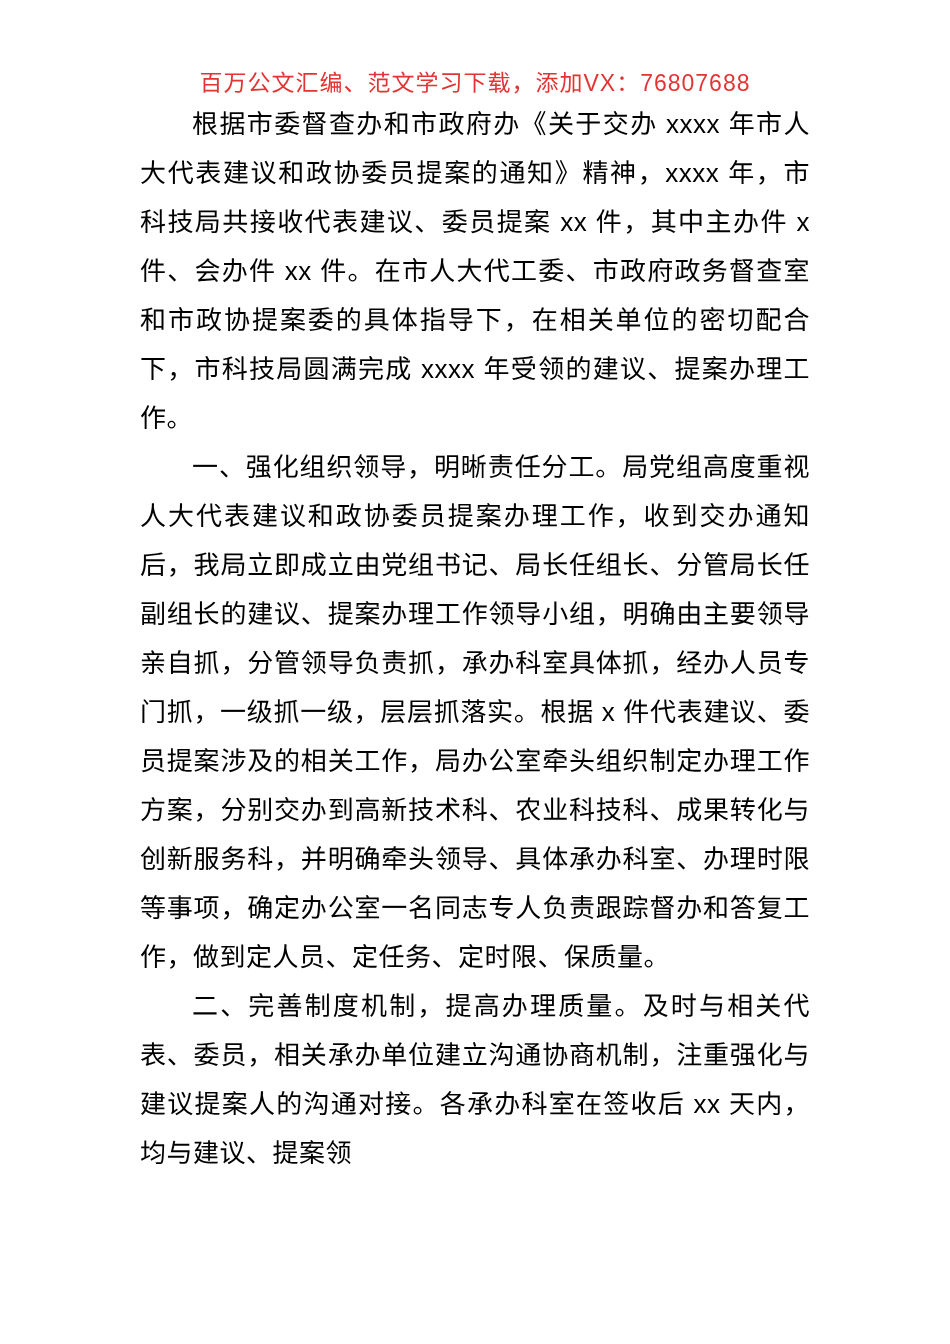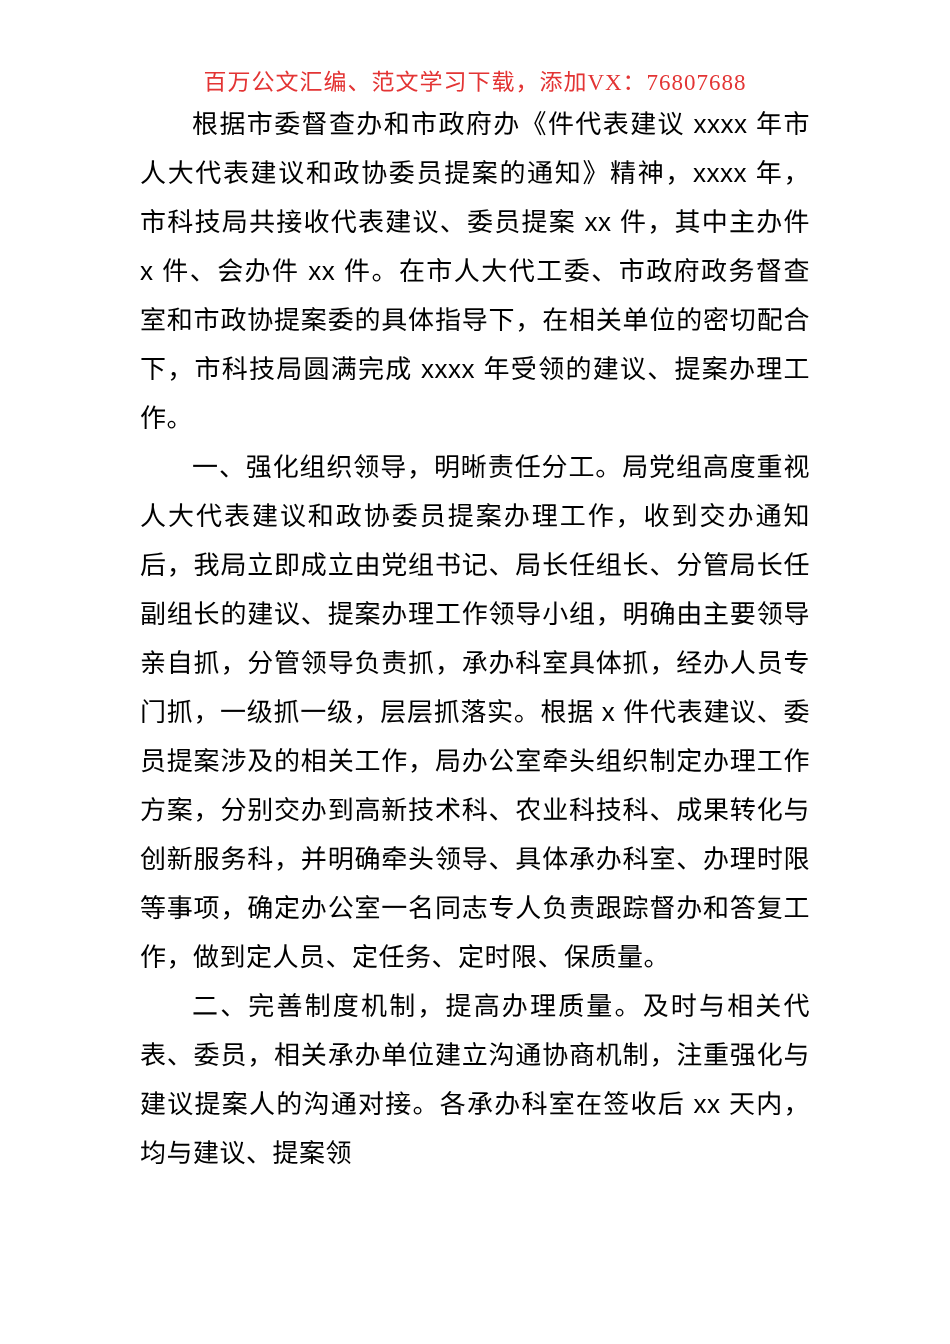--- a/index.html
+++ b/index.html
@@ -19,21 +19,20 @@
   }
   .promo-banner {
     margin-top: 70px;
     width: 100%;
     text-align: center;
     font-size: 23px;
     line-height: 26px;
     color: #e33434;
     letter-spacing: 1px;
     white-space: nowrap;
-    font-family: Liberation Serif, serif;
   }
   .doc-body {
     margin-left: 140px;
     width: 670px;
   }
   .doc-title {
     margin-top: 80px;
     font-size: 27px;
     line-height: 53px;
     font-weight: normal;
@@ -57,20 +56,20 @@
 <body>
 
 <div class="page">
 
   <div class="promo-banner">百万公文汇编、范文学习下载，添加VX：76807688</div>
 
   <div class="doc-body">
 
 
     <div class="doc-paragraphs">
-      <p class="doc-paragraph">根据市委督查办和市政府办《件代表建议 xxxx 年市人大代表建议和政协委员提案的通知》精神，xxxx 年，市科技局共接收代表建议、委员提案 xx 件，其中主办件 x 件、会办件 xx 件。在市人大代工委、市政府政务督查室和市政协提案委的具体指导下，在相关单位的密切配合下，市科技局圆满完成 xxxx 年受领的建议、提案办理工作。</p>
+      <p class="doc-paragraph">根据市委督查办和市政府办《关于交办 xxxx 年市人大代表建议和政协委员提案的通知》精神，xxxx 年，市科技局共接收代表建议、委员提案 xx 件，其中主办件 x 件、会办件 xx 件。在市人大代工委、市政府政务督查室和市政协提案委的具体指导下，在相关单位的密切配合下，市科技局圆满完成 xxxx 年受领的建议、提案办理工作。</p>
       <p class="doc-paragraph">一、强化组织领导，明晰责任分工。局党组高度重视人大代表建议和政协委员提案办理工作，收到交办通知后，我局立即成立由党组书记、局长任组长、分管局长任副组长的建议、提案办理工作领导小组，明确由主要领导亲自抓，分管领导负责抓，承办科室具体抓，经办人员专门抓，一级抓一级，层层抓落实。根据 x 件代表建议、委员提案涉及的相关工作，局办公室牵头组织制定办理工作方案，分别交办到高新技术科、农业科技科、成果转化与创新服务科，并明确牵头领导、具体承办科室、办理时限等事项，确定办公室一名同志专人负责跟踪督办和答复工作，做到定人员、定任务、定时限、保质量。</p>
       <p class="doc-paragraph">二、完善制度机制，提高办理质量。及时与相关代表、委员，相关承办单位建立沟通协商机制，注重强化与建议提案人的沟通对接。各承办科室在签收后 xx 天内，均与建议、提案领</p>
     </div>
 
   </div>
 
 </div>
 
 </body></html>

